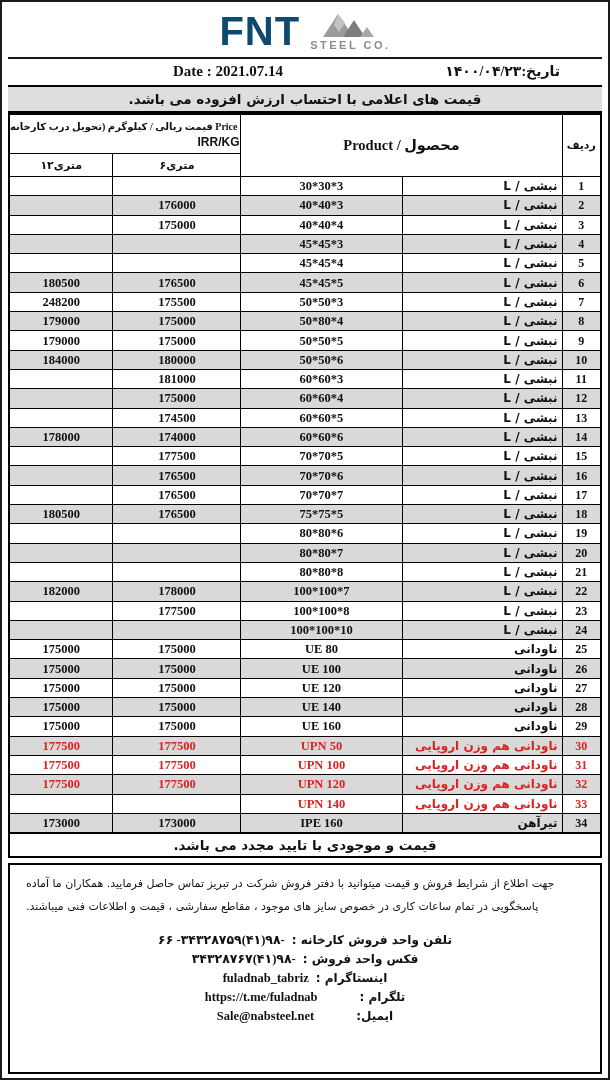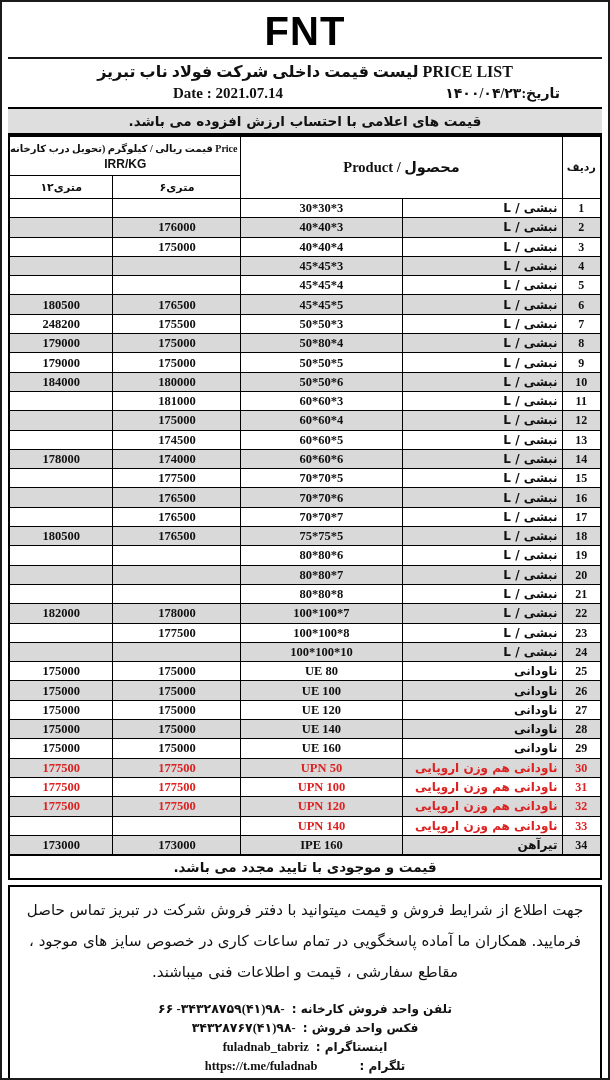--- a/index.html
+++ b/index.html
@@ -40,21 +40,21 @@
   .vat-bar{
     flex:0 0 auto; background:#dedede; border-top:2px solid #000; border-bottom:2px solid #000;
     text-align:center; font-weight:bold; font-size:13.5px; padding:4px 0;
     font-family:"DejaVu Sans","Liberation Serif",sans-serif;
   }
   
   table{width:100%; border-collapse:collapse; border:2px solid #000; table-layout:fixed; flex:0 0 auto;}
   th,td{border:1px solid #000; text-align:center; font-weight:bold; overflow:hidden; white-space:nowrap;}
   thead th{background:#fff;}
   .ph-top{font-size:10px; line-height:14px; padding:1px 2px;}
-  .ph-irr{font-family:"Liberation Sans","DejaVu Sans",sans-serif; font-size:12px;}
+  .ph-irr{font-family:"Liberation Sans","DejaVu Sans",sans-serif; font-size:12px;text-align:right;}
   .sub-h{font-size:11px; height:20px; direction:ltr; font-family:"DejaVu Sans",sans-serif;}
   .prod-h{font-size:14.5px;}
   .radif-h{font-size:11px; font-family:"DejaVu Sans",sans-serif;}
   tbody td{height:18.3px; font-size:12.5px; padding:0 4px; line-height:18px;}
   tbody td.c-type{font-size:12px; font-family:"DejaVu Sans","Liberation Serif",sans-serif;text-align:right;}
   tbody td.c-size,tbody td.c-p6,tbody td.c-p12{direction:ltr;}
   tbody td.c-no{font-size:12px;}
   tr.alt{background:#d9d9d9;}
   tr.red{color:#dd2222;}
   
@@ -62,43 +62,53 @@
     flex:0 0 auto; border:2px solid #000; border-top-width:1px; margin-top:-1px;
     text-align:center; font-weight:bold; font-size:13.5px; padding:3px 16px;
     font-family:"DejaVu Sans","Liberation Serif",sans-serif;
   }
   
   .info-box{
     flex:1 1 auto; border:2px solid #000; margin-top:5px;
     padding:8px 10px 4px 10px; box-sizing:border-box;
   }
   .info-par{
-    text-align:center; font-size:15px; line-height:2.05; font-weight:500;
+    text-align:left; font-size:11px; line-height:2.05; font-weight:500;
     font-family:"DejaVu Sans","Liberation Serif",sans-serif; padding:0 6px;
   }
   .contacts{margin-top:14px; display:flex; flex-direction:column; gap:3px;}
   .contact-line{
     display:flex; justify-content:center; align-items:baseline; gap:7px;
     font-weight:bold; font-size:12px; line-height:16px;
     font-family:"DejaVu Sans","Liberation Serif",sans-serif;
   }
   .contact-line.wide{gap:42px;}
   .contact-value{font-family:"Liberation Serif","DejaVu Sans",serif; font-size:12.5px;}
 </style>
 </head>
 <body>
 
 <div class="page">
 
   <div class="logo-bar">
-    <div class="fnt-text" style="color:#000000;">FNT</div>
+    <div class="fnt-text" style="color:#0c4a6e;">FNT</div>
+    <div class="logo-right">
+      <span style="line-height:0;">
+        <svg width="58" height="27" viewBox="0 0 58 27">
+          <polygon points="2,26 17,3 30,22 24,26" fill="#9b9b9b"></polygon>
+          <polygon points="17,3 24,12 18,21 13,14" fill="#c2c2c2"></polygon>
+          <polygon points="22,26 33,9 44,26" fill="#7d7d7d"></polygon>
+          <polygon points="46,16 53,26 39,26" fill="#a7a7a7"></polygon>
+        </svg>
+      </span>
+      <div class="steelco">STEEL CO.</div>
+    </div>
   </div>
 
   <div class="titles">
-    <div class="t1">PRICE LIST لیست قیمت داخلی شرکت فولاد ناب تبریز</div>
     <div class="date-row">
       <span>Date : 2021.07.14</span>
       <span class="date-fa">تاریخ:۱۴۰۰/۰۴/۲۳</span>
     </div>
   </div>
 
   <div class="vat-bar">قیمت های اعلامی با احتساب ارزش افزوده می باشد.</div>
 
   <table>
     <colgroup>

